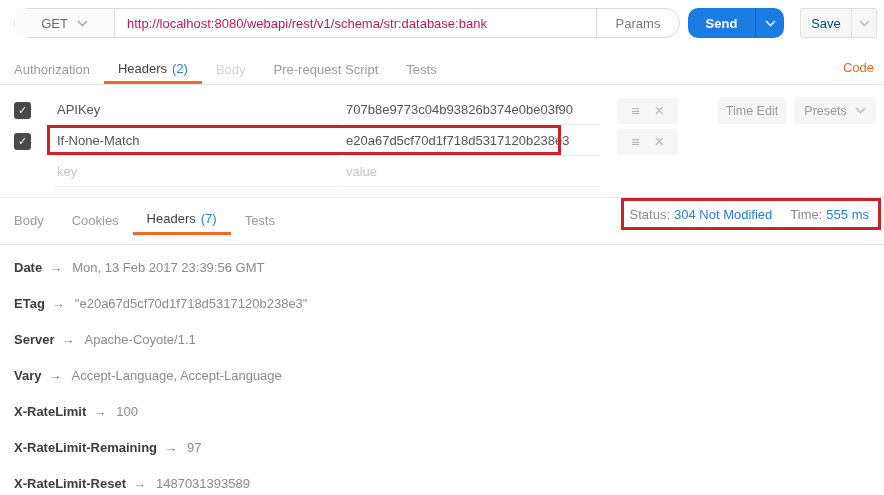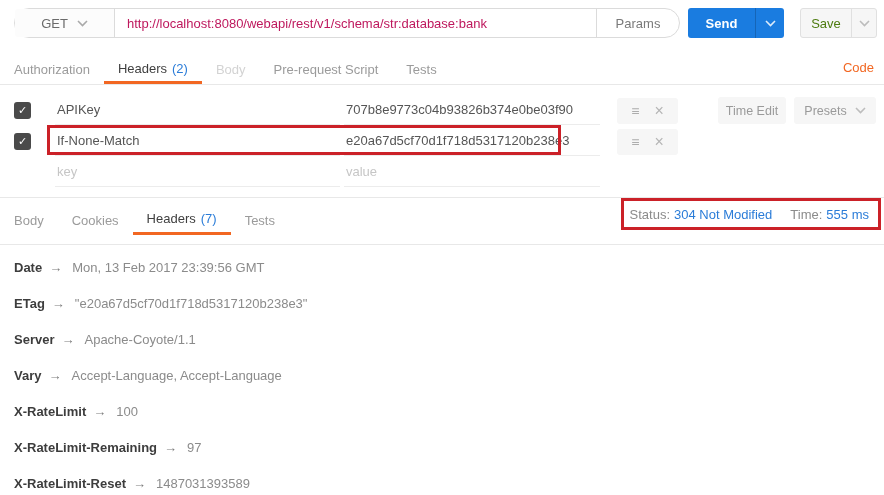--- a/index.html
+++ b/index.html
@@ -26,28 +26,28 @@
   .url-input {
     flex:1; min-width:0; border:none; outline:none; background:transparent;
     padding:0 12px; font:inherit; color:#be185d;
   }
   .params-btn {
     width:82px; border-left:1px solid #dbdbdb; display:flex; align-items:center;
     justify-content:center; color:#7a7a7a;
   }
   .send-btn {
     position:absolute; left:688px; top:8px; width:96px; height:30px;
-    background:#1a7ce0; border-radius:3px; display:flex; color:#fff;
+    background:#1a7ce0; border-radius:10px; display:flex; color:#fff;
   }
   .send-label { flex:1; display:flex; align-items:center; justify-content:center; font-weight:bold; }
   .send-chevron { width:28px; display:flex; align-items:center; justify-content:center; border-left:1px solid rgba(0,0,0,0.18); color:#e8f1fb; }
   .save-btn {
     position:absolute; left:800px; top:8px; width:77px; height:30px;
     background:#f6f6f6; border:1px solid #e0e0e0; border-radius:3px;
-    display:flex; box-sizing:border-box; color:#4d7c0f;
+    display:flex; box-sizing:border-box; color:#0c4a6e;
   }
   .save-label { flex:1; display:flex; align-items:center; justify-content:center; }
   .save-chevron { width:24px; display:flex; align-items:center; justify-content:center; border-left:1px solid #e0e0e0; color:#bcbcbc; }
 
   
   .tabs { position:absolute; left:0; display:flex; }
   .req-tabs { top:55px; height:29px; }
   .resp-tabs { top:205px; height:30px; }
   .tab {
     padding:0 14px; display:flex; align-items:center; gap:5px;

